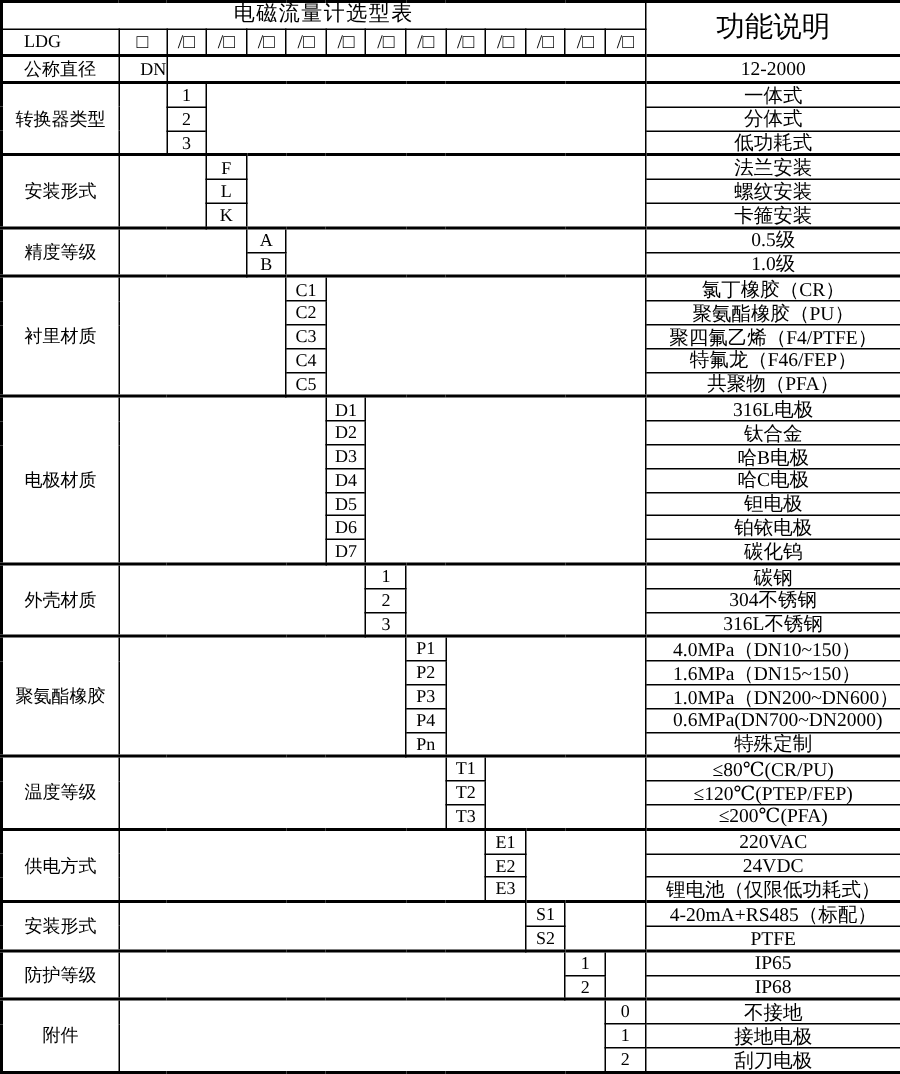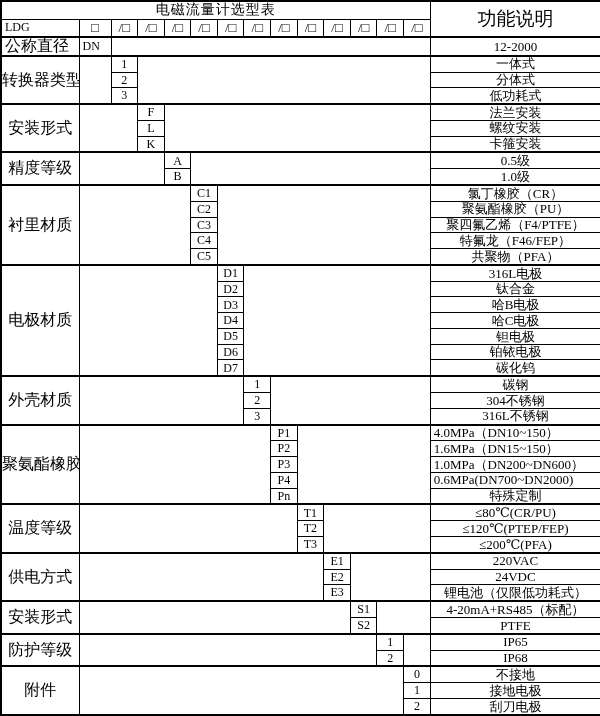--- a/index.html
+++ b/index.html
@@ -14,24 +14,24 @@
   td{
     border:1px solid #000;
     padding:0;margin:0;
     overflow:hidden;white-space:nowrap;
     text-align:center;vertical-align:middle;
     font-size:12px;line-height:1.05;
   }
   tr.gs td{border-top:2px solid #000;}
   td.t{font-size:14px;letter-spacing:1px;}
   td.fh{font-size:19px;}
-  td.cat{font-size:16px;}
-  td.cat.left, td.code.left{text-align:left;padding-left:3px;}
+  td.cat{font-size:12px;}
+  td.cat.left, td.code.left{text-align:left;padding-left:14px;}
   td.desc{font-size:13px;}
-  td.desc.left{text-align:left;padding-left:3px;}
+  td.desc.left{text-align:left;padding-left:18px;}
   td.code{font-size:12px;}
   td.box{font-size:13px;}
   tr.hr{height:18px;}
 </style>
 </head>
 <body>
 
 <div class="wrap">
 <table class="sel">
   <colgroup>

